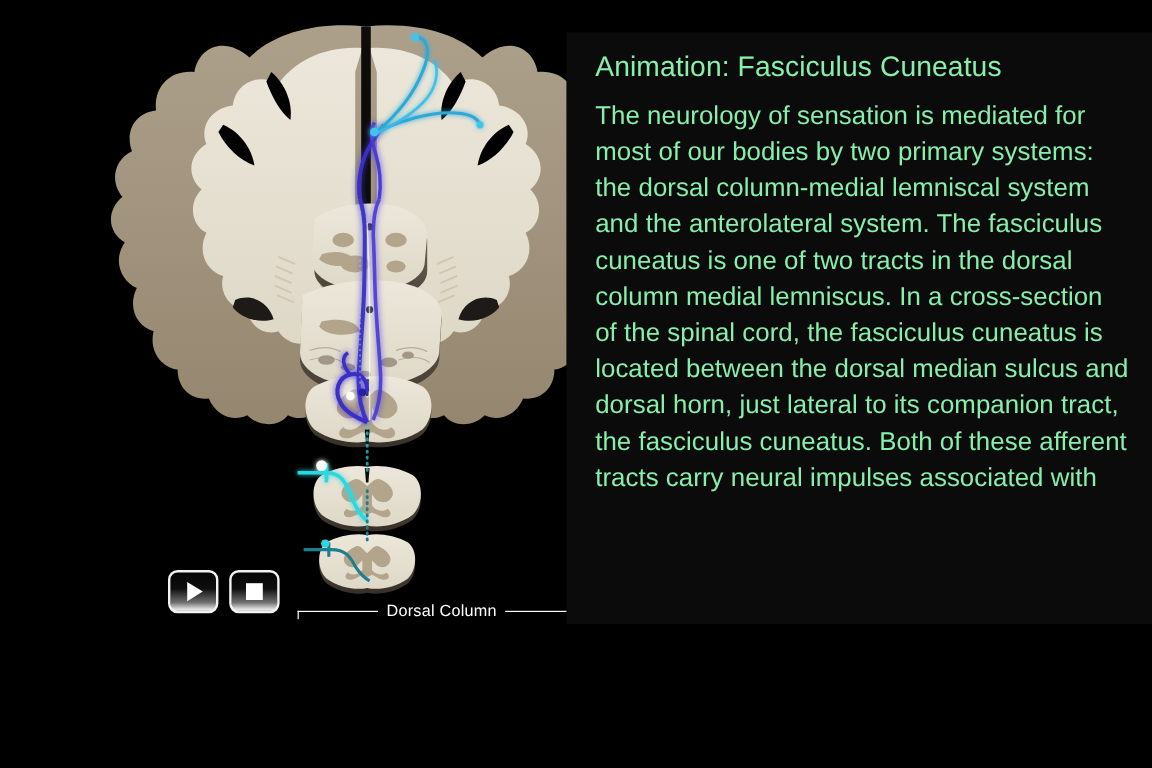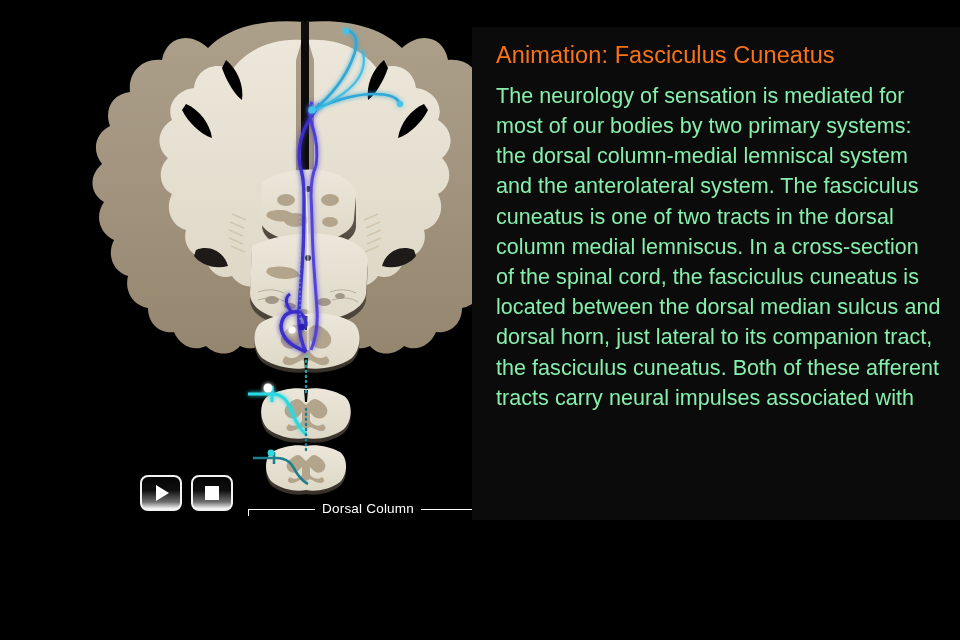--- a/index.html
+++ b/index.html
@@ -86,21 +86,21 @@
 
   
   #text-panel {
     position: absolute;
     left: 472px; top: 27px;
     width: 488px; height: 493px;
     background: #0c0b0b;
     overflow: hidden;
   }
   #panel-title {
-    color: #f97316;
+    color: #86efac;
     font-size: 23.5px;
     padding: 16px 0 0 24px;
     letter-spacing: .1px;
     line-height: 1.1;
   }
   #panel-body {
     color: #86efac;
     font-size: 21.5px;
     line-height: 30.2px;
     padding: 12px 18px 0 24px;

